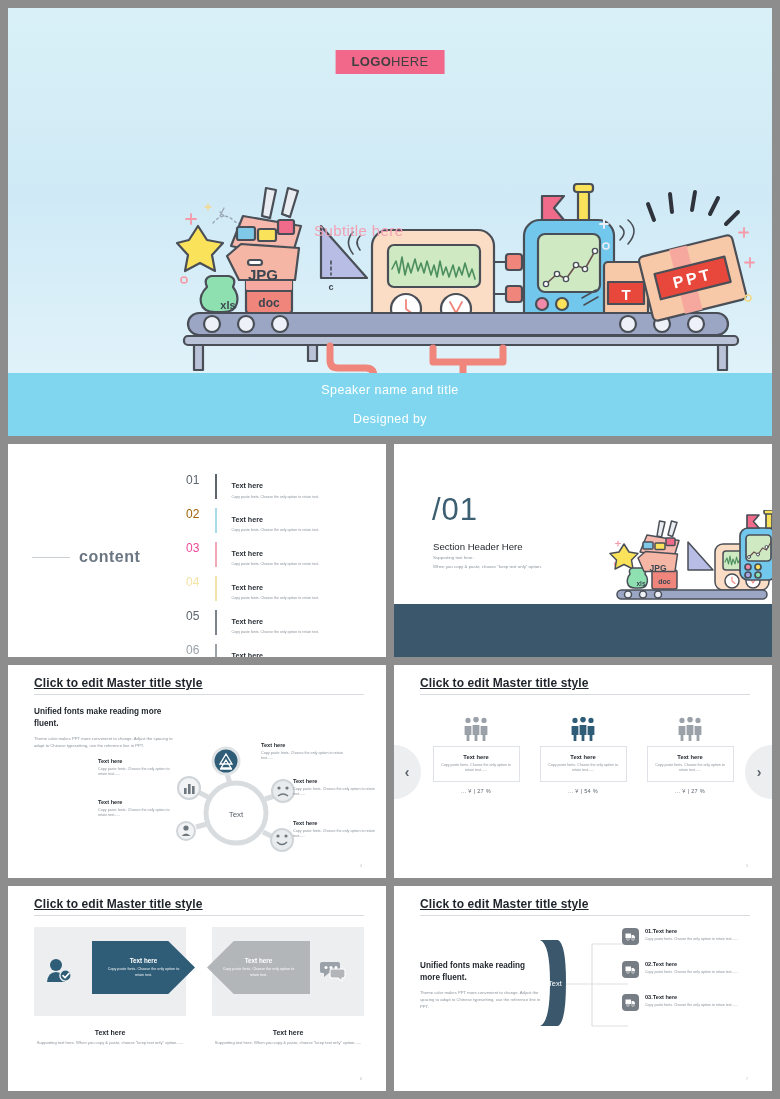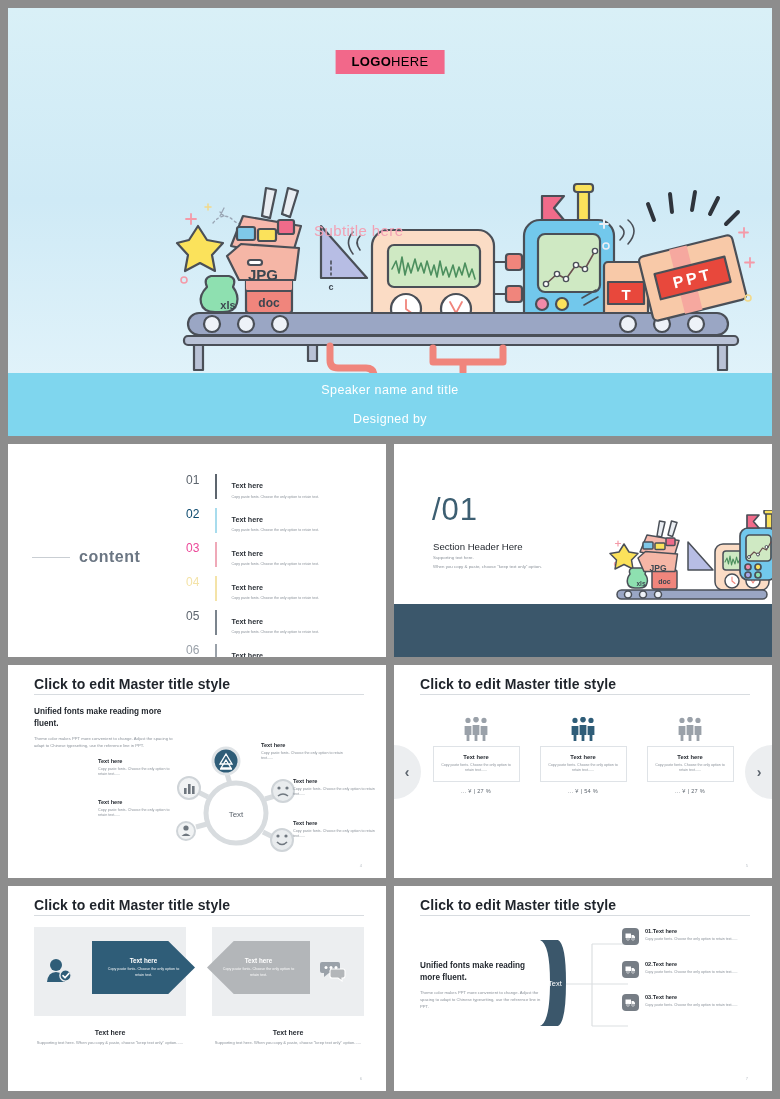--- a/index.html
+++ b/index.html
@@ -13,21 +13,21 @@
   .page { position: relative; width: 780px; height: 1099px; background: #8d8d8d; }
 
   
   .slide { position: absolute; background: #ffffff; overflow: hidden; }
 
   
   #slide-title { left: 8px; top: 8px; width: 764px; height: 428px;
                  background: linear-gradient(180deg,#d9f0f7 0%,#cfeaf6 45%,#e6f5fb 100%); }
   .logo-badge {
     position: absolute; left: 50%; transform: translateX(-50%); top: 42px;
-    background: #f2688a; color: #000000; padding: 5px 16px 6px;
+    background: #f2688a; color: #404040; padding: 5px 16px 6px;
     font-size: 13px; letter-spacing: .3px; line-height: 1;
   }
   .logo-badge b { font-weight: 700; }
   .logo-badge span { font-weight: 300; }
   .title-main {
     position: absolute; left: 0; right: 0; top: 78px; text-align: center;
     color: #2d5a68; font-weight: 700; font-size: 33px; line-height: 1.26;
     letter-spacing: 1px;
   }
   .title-line { display: inline-block; border-bottom: 2px solid #2d5a68; padding: 0 4px 1px; }
@@ -72,21 +72,21 @@
   .sec-band { position: absolute; left: 0; right: 0; bottom: 0; height: 53px; background: #3b576b; }
 
   
   #slide-radial { left: 8px;   top: 665px; width: 378px; height: 213px; }
   #slide-people { left: 394px; top: 665px; width: 378px; height: 213px; }
 
   
   #slide-arrows { left: 8px;   top: 886px; width: 378px; height: 205px; }
   #slide-branch { left: 394px; top: 886px; width: 378px; height: 205px; }
 
-  .mtitle { position: absolute; left: 26px; top: 11px; font-size: 14px; font-weight: 700; color: #1f242b; letter-spacing: .1px; }
+  .mtitle { position: absolute; left: 26px; top: 11px; font-size: 12px; font-weight: 700; color: #1f242b; letter-spacing: .1px; text-decoration: underline; }
   .mrule  { position: absolute; left: 26px; right: 22px; top: 29px; height: 1px; background: #d8dce0; }
   .pgnum  { position: absolute; right: 24px; bottom: 10px; font-size: 4px; color: #b9bfc5; }
 
   .lead-h { font-size: 8.2px; font-weight: 700; color: #1f242b; line-height: 1.45; }
   .lead-p { font-size: 4.2px; color: #8c939b; line-height: 1.7; margin-top: 5px; }
 
   
   .radial-lead { position: absolute; left: 26px; top: 41px; width: 150px; }
   .radial-svg  { position: absolute; left: 150px; top: 62px; }
   .rad-txt     { position: absolute; font-size: 5.6px; font-weight: 700; color: #1f242b; }
@@ -262,21 +262,21 @@
       <div class="toc-row">
         <span class="toc-num" style="color:#5d656e">01</span>
         <span class="toc-bar" style="background:#5d656e"></span>
         <span class="toc-txt">
           <span class="toc-h">Text here</span>
           <div class="toc-p">Copy paste fonts. Choose the only option to retain text.</div>
         </span>
       </div>
 
       <div class="toc-row">
-        <span class="toc-num" style="color:#0c4a6e">02</span>
+        <span class="toc-num" style="color:#a16207">02</span>
         <span class="toc-bar" style="background:#a8dced"></span>
         <span class="toc-txt">
           <span class="toc-h">Text here</span>
           <div class="toc-p">Copy paste fonts. Choose the only option to retain text.</div>
         </span>
       </div>
 
       <div class="toc-row">
         <span class="toc-num" style="color:#ec4899">03</span>
         <span class="toc-bar" style="background:#efa9b8"></span>

